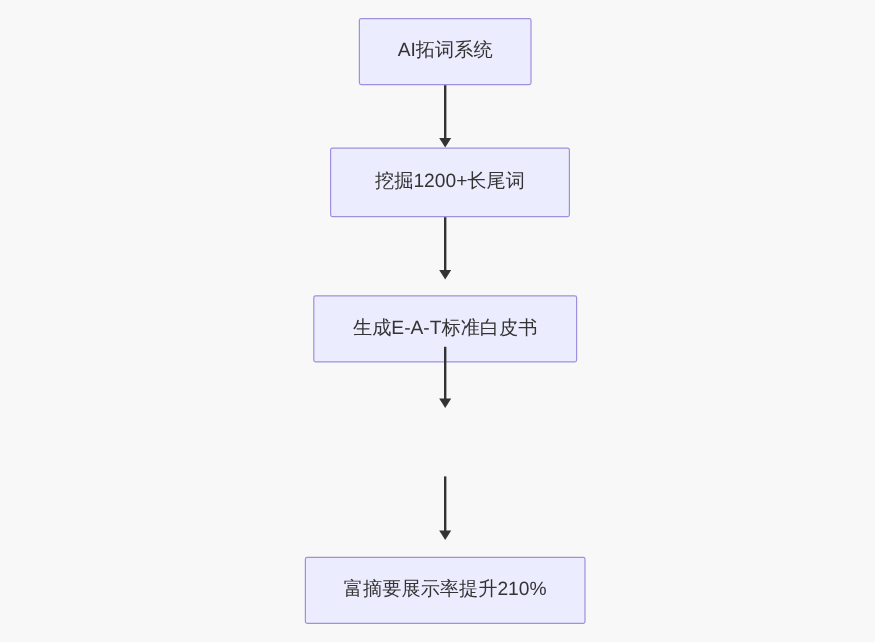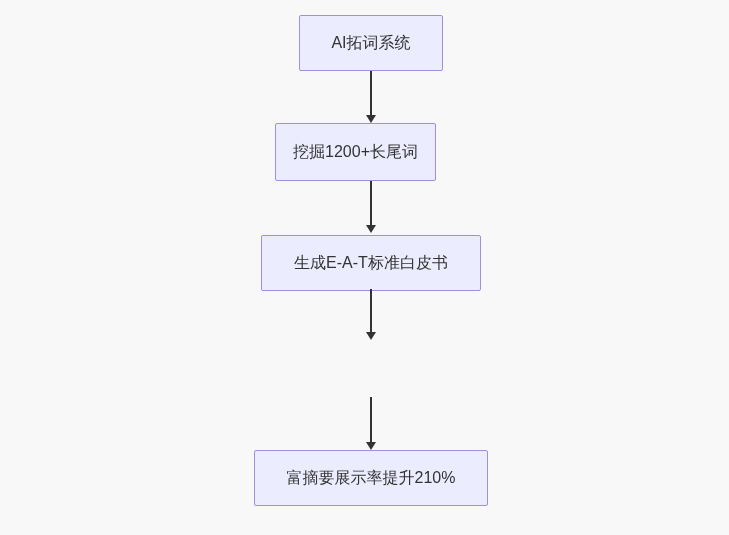--- a/index.html
+++ b/index.html
@@ -26,24 +26,24 @@
   }
   .node-label {
     color: var(--text-color, #333333);
     font-size: 16px;
     line-height: 1;
     white-space: nowrap;
     text-align: right;
   }
   
   .n1 { left: 299px; top: 15px;  width: 144px; height: 56px; }
-  .n2 { left: 275px; top: 123px; width: 161px; height: 58px; }
-  .n3 { left: 261px; top: 235px; width: 220px; height: 56px; }
+  .n2 { left: 275px; top: 123px; width: 200px; height: 58px; }
+  .n3 { left: 261px; top: 246px; width: 220px; height: 56px; }
   .n4 { left: 265px; top: 340px; width: 212px; height: 57px; }
-  .n5 { left: 254px; top: 450px; width: 234px; height: 56px; }
+  .n5 { left: 254px; top: 464px; width: 234px; height: 56px; }
 
   .edge {
     position: absolute;
     left: 365px;
     width: 12px;
   }
   .edge .line {
     position: absolute;
     left: 5px;
     top: 0;

